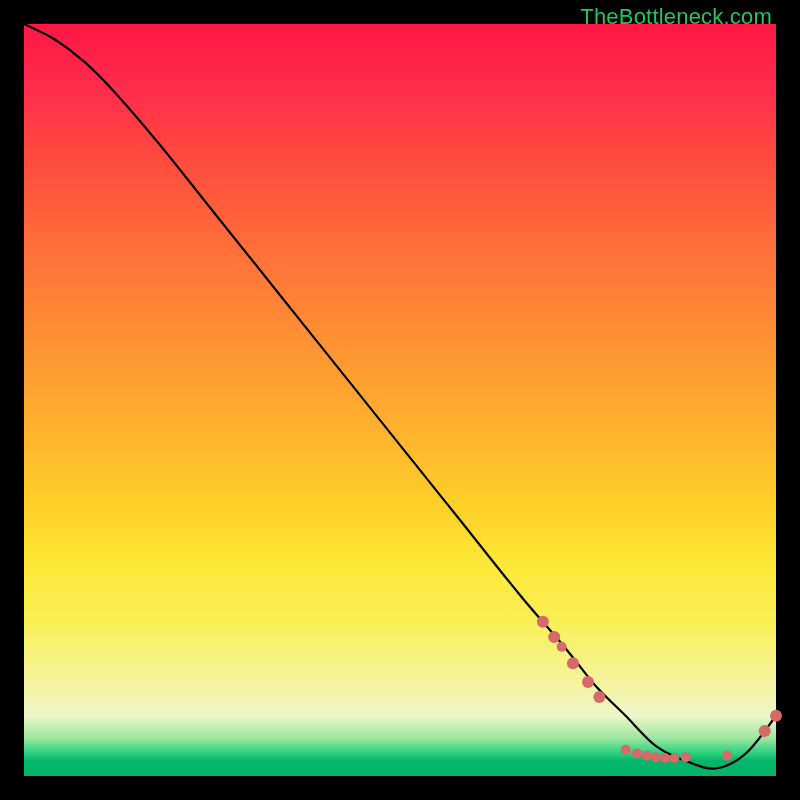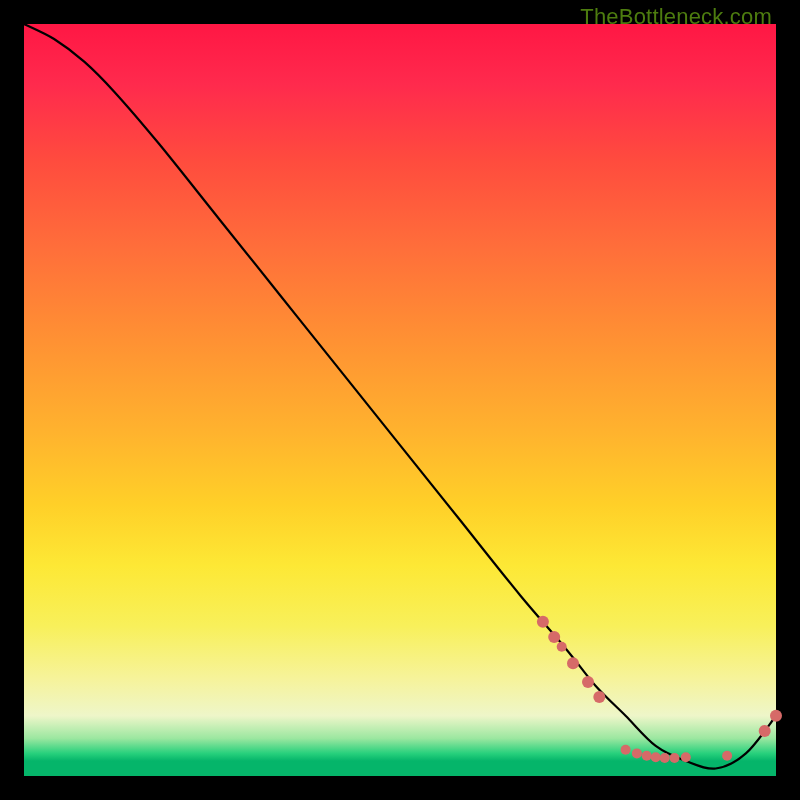--- a/index.html
+++ b/index.html
@@ -42,21 +42,21 @@
       #9be7a0 95%,
       #27d07c 97%,
       #05b56a 98%,
       #05b56a 100%
     );
   }
   .watermark {
     position: absolute;
     top: 4px;
     right: 28px;
-    color: #4d7c0f;
+    color: #22c55e;
     font-size: 22px;
     letter-spacing: 0.2px;
     font-weight: 400;
     user-select: none;
   }
   svg.curve {
     position: absolute;
     left: 0;
     top: 0;
     width: 752px;

